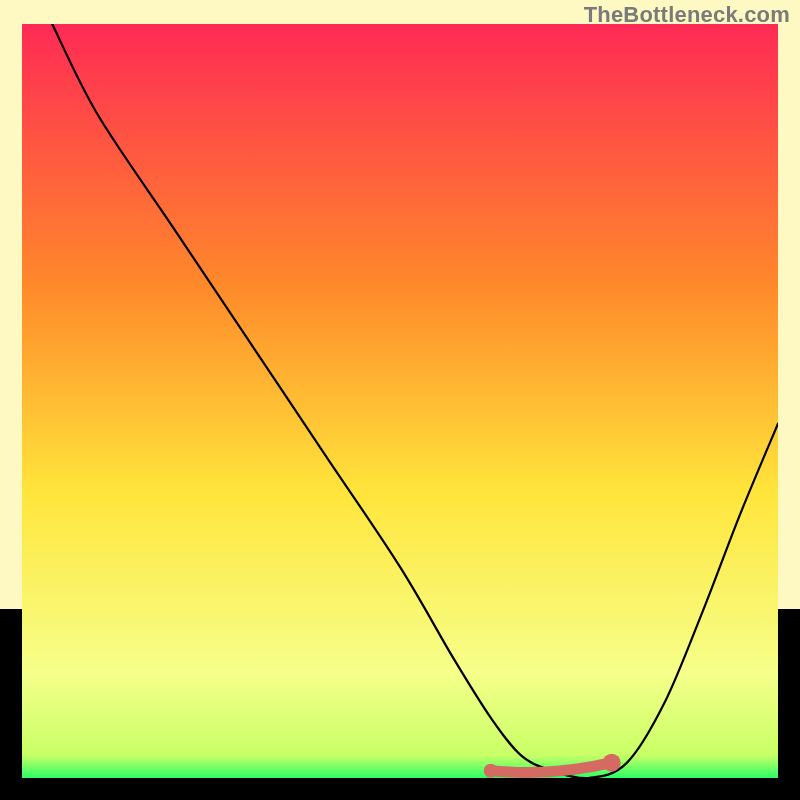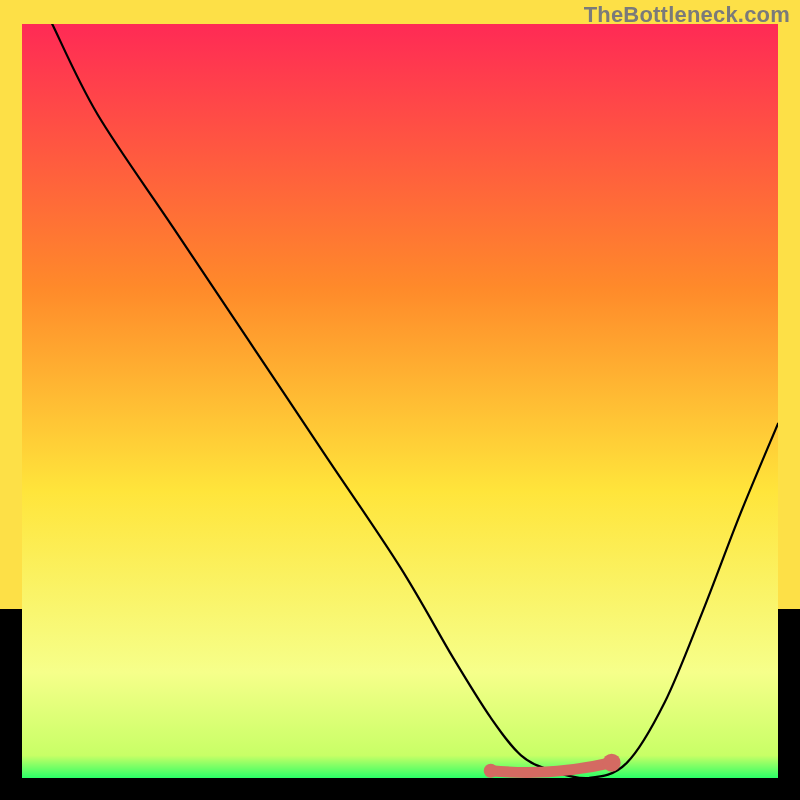--- a/index.html
+++ b/index.html
@@ -1,21 +1,21 @@
 <!DOCTYPE html>
 <html><head>
 <meta charset="utf-8">
 <style>
   * { margin: 0; padding: 0; box-sizing: border-box; }
   html, body { width: 800px; height: 800px; overflow: hidden; background: #000; }
   .frame {
     position: relative;
     width: 800px;
     height: 609px;
-    background: #fde047;
+    background: #fef9c3;
   }
   .watermark {
     position: absolute;
     top: 2px;
     right: 10px;
     font-family: Arial, Helvetica, sans-serif;
     font-size: 22px;
     font-weight: 600;
     color: #7a7a7a;
     letter-spacing: 0.2px;

